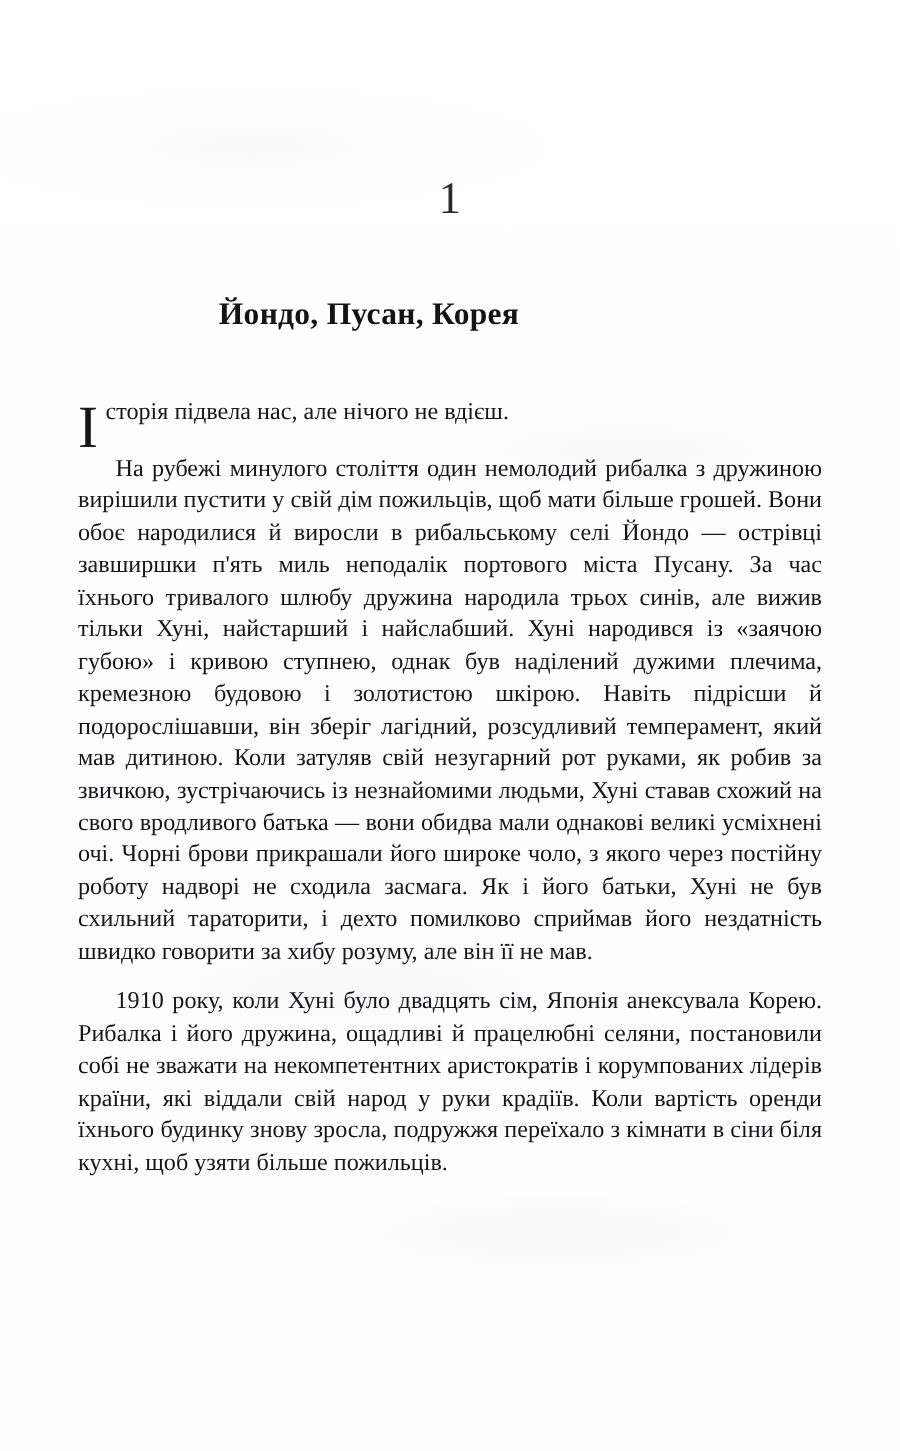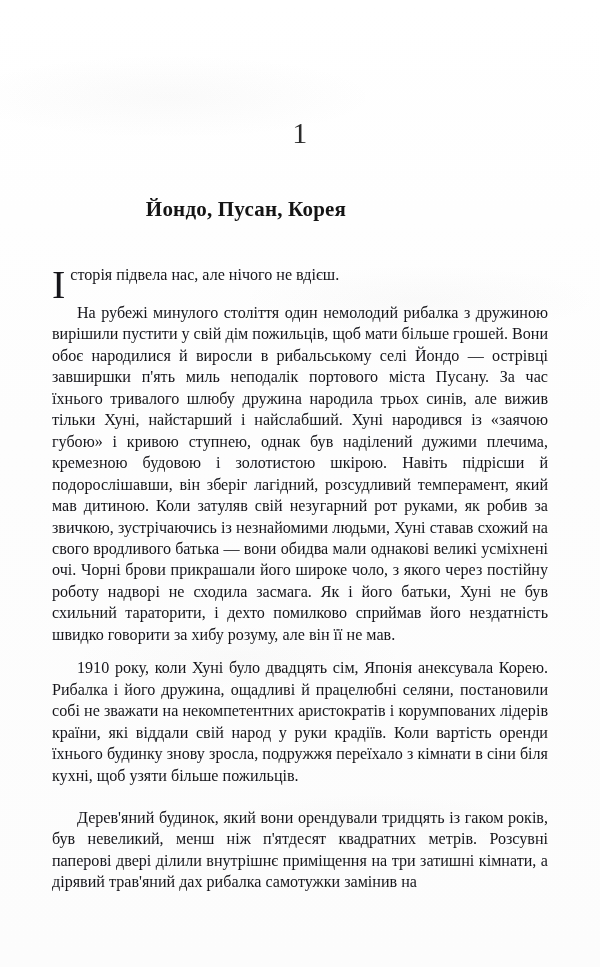--- a/index.html
+++ b/index.html
@@ -124,17 +124,16 @@
   <div class="chapter-heading">Йондо, Пусан, Корея</div>
 
   <div class="body-text">
 
     <p class="para first-para">
       <span class="dropcap">І</span><span>сторія підвела нас, але нічого не вдієш.</span><span class="lead-break"></span><span style="display:inline-block; text-indent:25px;">На рубежі минулого століття один немолодий рибалка з дружиною вирішили пустити у свій дім пожильців, щоб мати більше грошей. Вони обоє народилися й виросли в рибальському селі Йондо — острівці завширшки п'ять миль неподалік портового міста Пусану. За час їхнього тривалого шлюбу дружина народила трьох синів, але вижив тільки Хуні, найстарший і найслабший. Хуні народився із «заячою губою» і кривою ступнею, однак був наділений дужими плечима, кремезною будовою і золотистою шкірою. Навіть підрісши й подорослішавши, він зберіг лагідний, розсудливий темперамент, який мав дитиною. Коли затуляв свій незугарний рот руками, як робив за звичкою, зустрічаючись із незнайомими людьми, Хуні ставав схожий на свого вродливого батька — вони обидва мали однакові великі усміхнені очі. Чорні брови прикрашали його широке чоло, з якого через постійну роботу надворі не сходила засмага. Як і його батьки, Хуні не був схильний тараторити, і дехто помилково сприймав його нездатність швидко говорити за хибу розуму, але він її не мав.</span>
     </p>
 
     <p class="para indent">1910 року, коли Хуні було двадцять сім, Японія анексувала Корею. Рибалка і його дружина, ощадливі й працелюбні селяни, постановили собі не зважати на некомпетентних аристократів і корумпованих лідерів країни, які віддали свій народ у руки крадіїв. Коли вартість оренди їхнього будинку знову зросла, подружжя переїхало з кімнати в сіни біля кухні, щоб узяти більше пожильців.</p>
 
-    <p class="para indent spaced-before">Дерев'яний будинок, який вони орендували тридцять із гаком років, був невеликий, менш ніж п'ятдесят квадратних метрів. Розсувні паперові двері ділили внутрішнє приміщення на три затишні кімнати, а дірявий трав'яний дах рибалка самотужки замінив на</p>
 
   </div>
 
 </div>
 
 </body></html>

